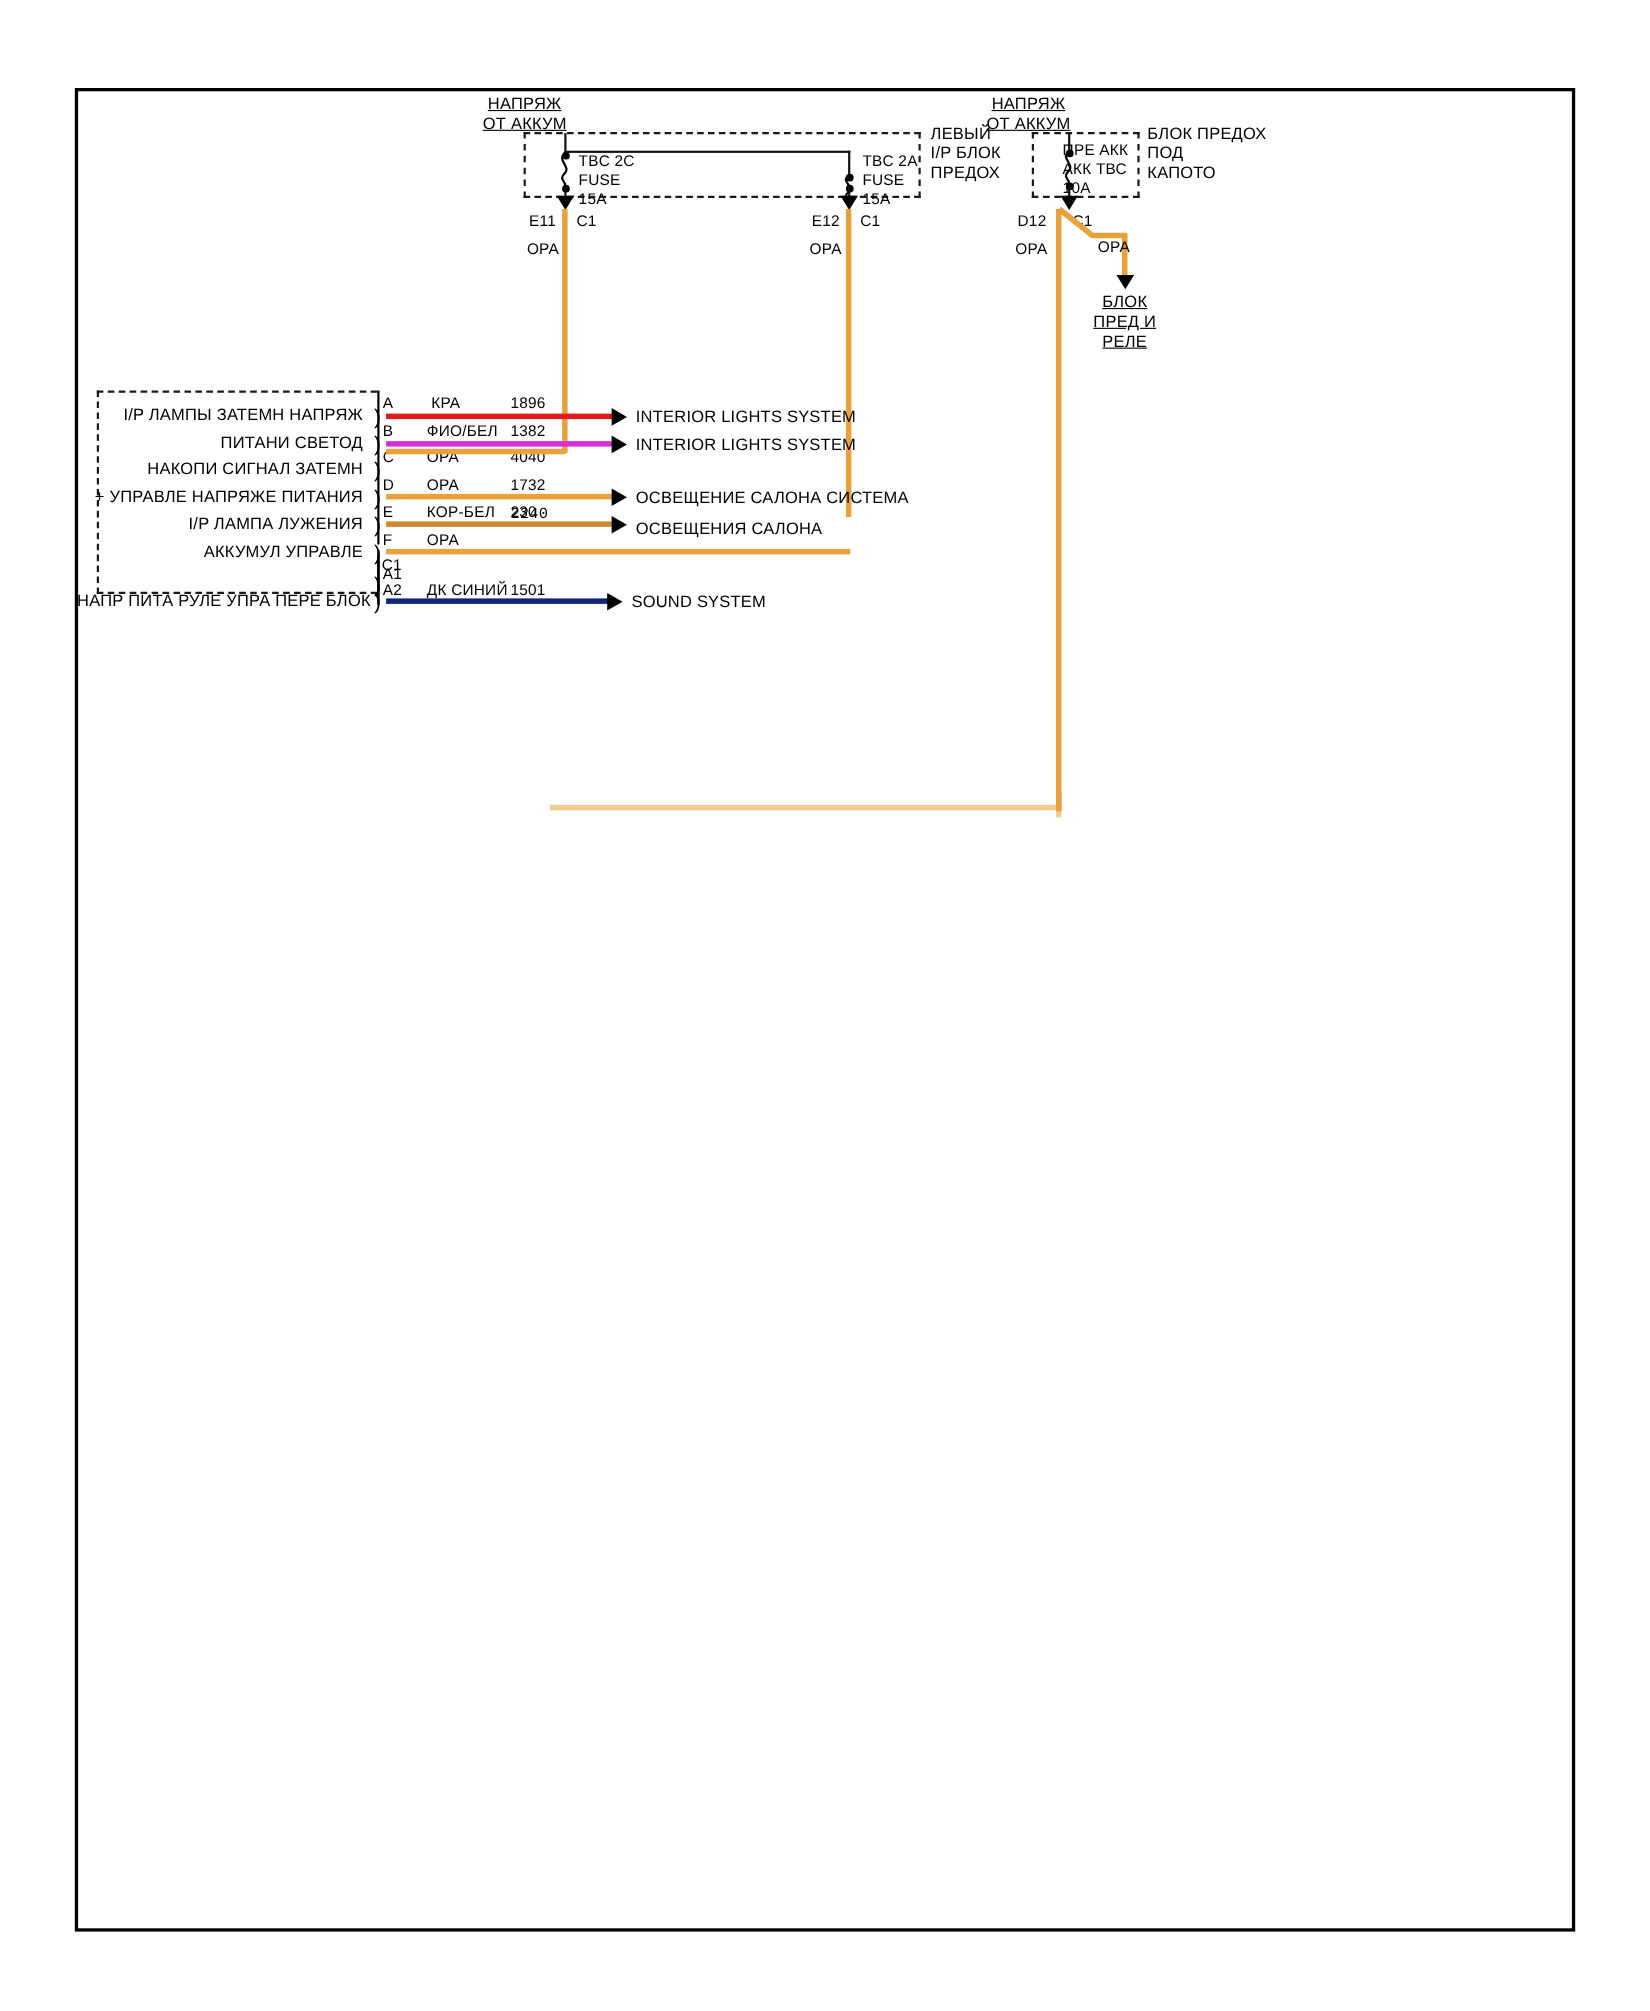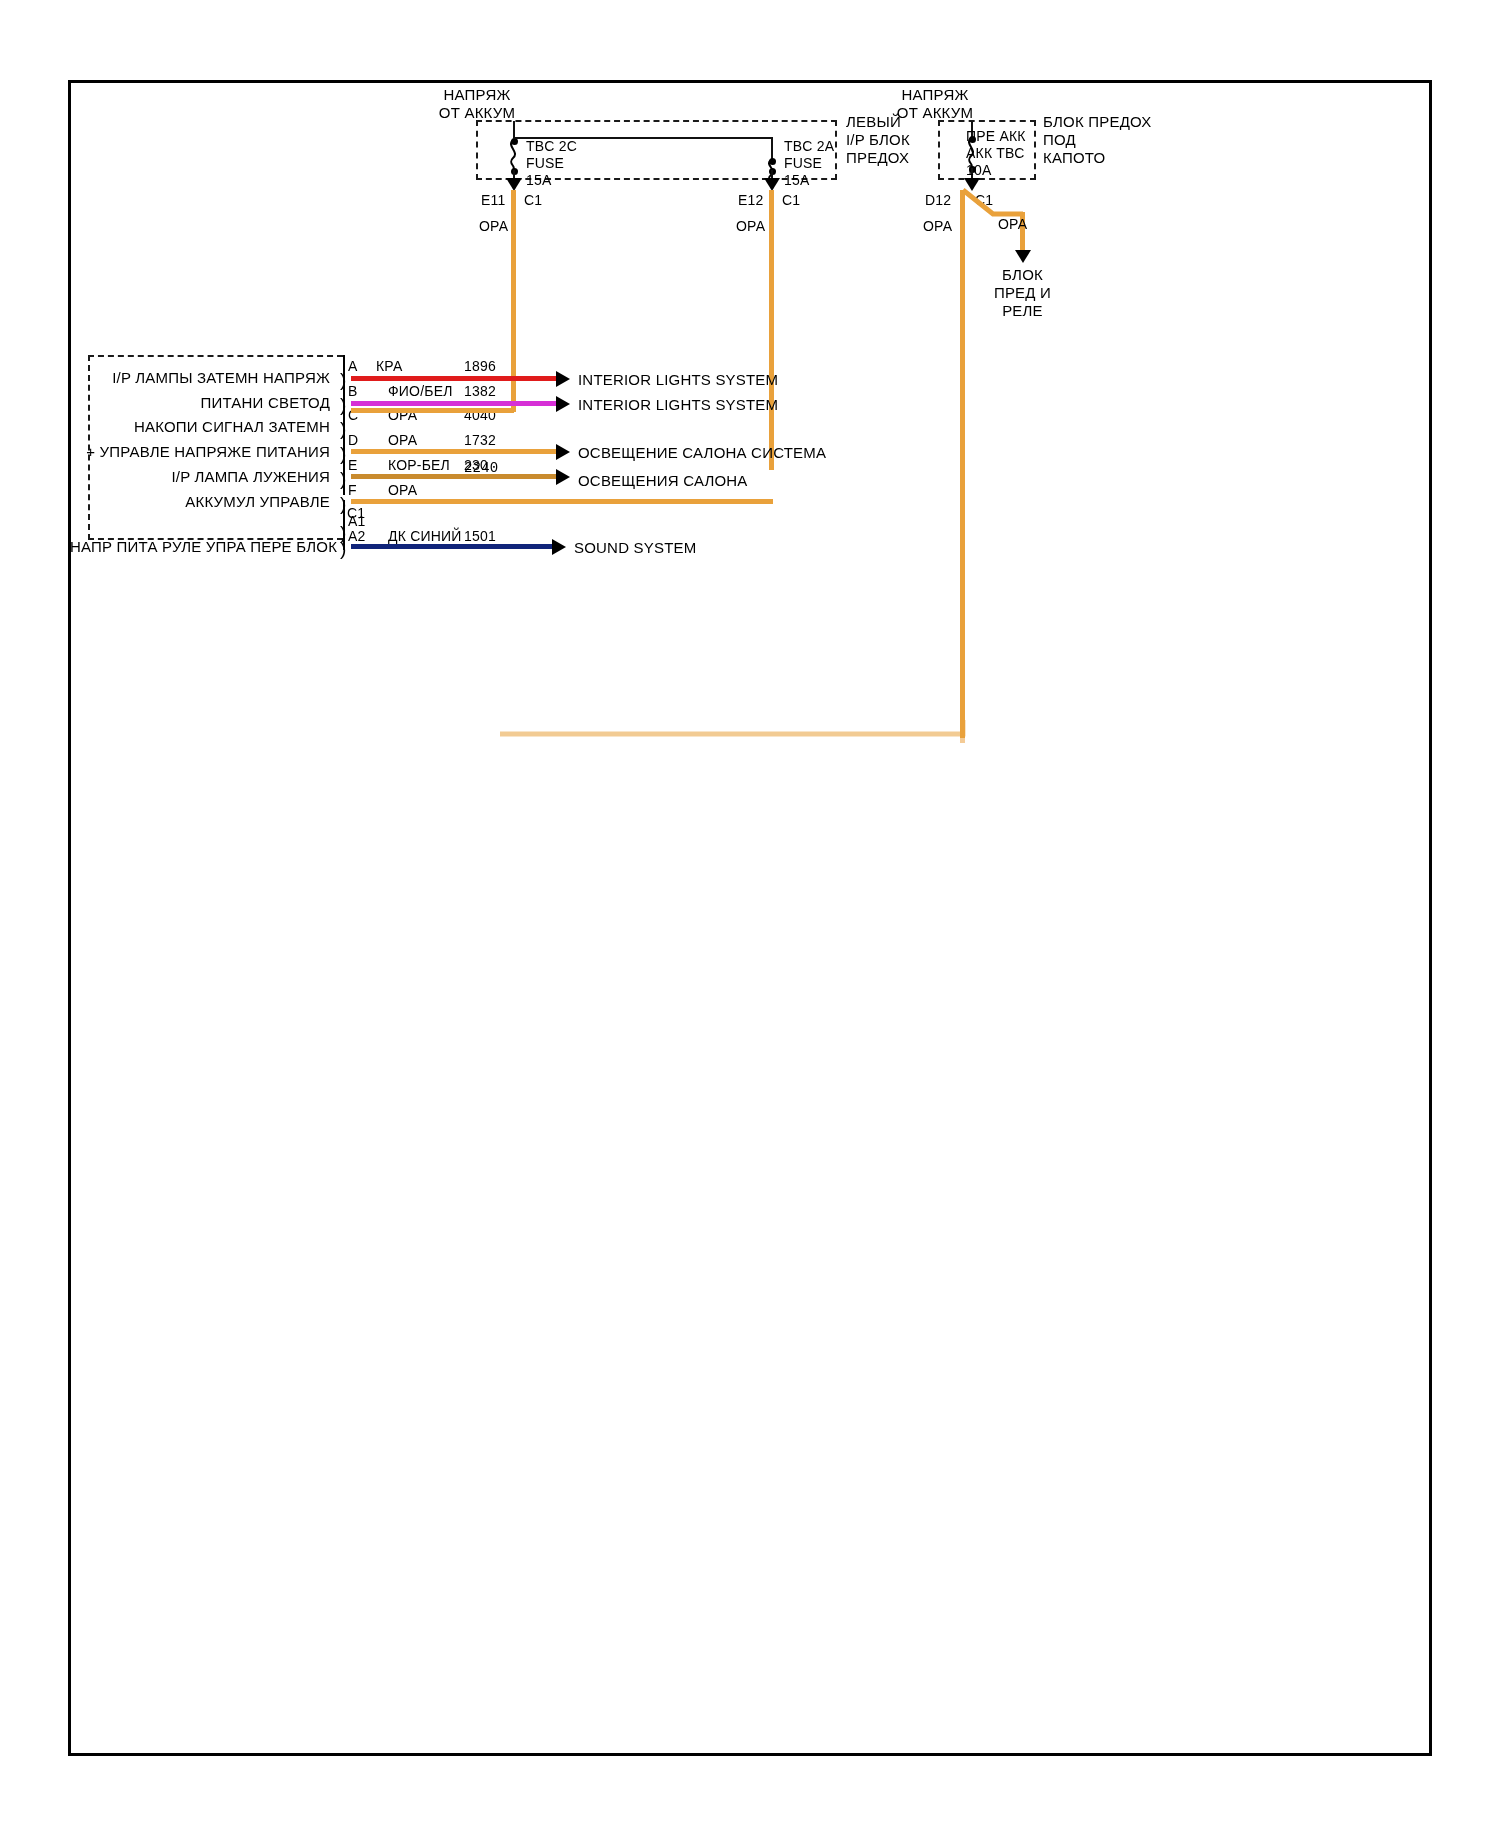--- a/index.html
+++ b/index.html
@@ -5,21 +5,21 @@
   html,body{margin:0;padding:0;background:#ffffff;}
   body{font-family:"Liberation Sans",sans-serif;}
   #page{position:relative;width:1500px;height:1828px;background:#ffffff;overflow:hidden;}
 
   
   .frame{position:absolute;left:68px;top:80px;width:1364px;height:1676px;border:3px solid #000;box-sizing:border-box;background:#fff;}
 
   
   .t{position:absolute;white-space:nowrap;color:#000;font-size:15px;line-height:17px;letter-spacing:.2px;}
   .t.sm{font-size:14px;}
-  .t.c{text-align:center;}
+  .t.c{text-align:center;text-decoration:underline;}
   .t.r{text-align:right;}
   .multi{white-space:pre-line;line-height:18px;}
 
   
   .dashbox{position:absolute;border:2px dashed #1a1a1a;box-sizing:border-box;}
   .dash-open-r{border-right:none;}
 
   
   .wire{position:absolute;background:#000;}
   .w-blk{background:#111;}
@@ -319,21 +319,21 @@
   </svg>
 
   <div class="dashbox dash-open-r" style="left:88px;top:355px;width:255px;height:185px;"></div>
 
   <div class="pinbar" style="left:343px;top:355px;width:2px;height:140px;"></div>
   <div class="pinbar" style="left:343px;top:500px;width:2px;height:48px;"></div>
 
   <div class="t r" style="left:100px;top:369px;width:230px;">I/P ЛАМПЫ ЗАТЕМН НАПРЯЖ</div>
   <div class="pincurve" style="left:340px;top:373px;">)</div>
   <div class="t sm" style="left:348px;top:358px;">A</div>
-  <div class="t sm" style="left:376px;top:358px;text-align:right;">КРА</div>
+  <div class="t sm" style="left:392px;top:358px;text-align:right;">КРА</div>
   <div class="t sm" style="left:464px;top:358px;">1896</div>
   <div class="wire w-red" style="left:351px;top:376px;width:207px;height:5px;"></div>
   <div class="arrowR" style="left:556px;top:371px;"></div>
   <div class="t" style="left:578px;top:371px;">INTERIOR LIGHTS SYSTEM</div>
 
   <div class="t r" style="left:100px;top:394px;width:230px;">ПИТАНИ СВЕТОД</div>
   <div class="pincurve" style="left:340px;top:398px;">)</div>
   <div class="t sm" style="left:348px;top:383px;">B</div>
   <div class="t sm" style="left:388px;top:383px;">ФИО/БЕЛ</div>
   <div class="t sm" style="left:464px;top:383px;">1382</div>

